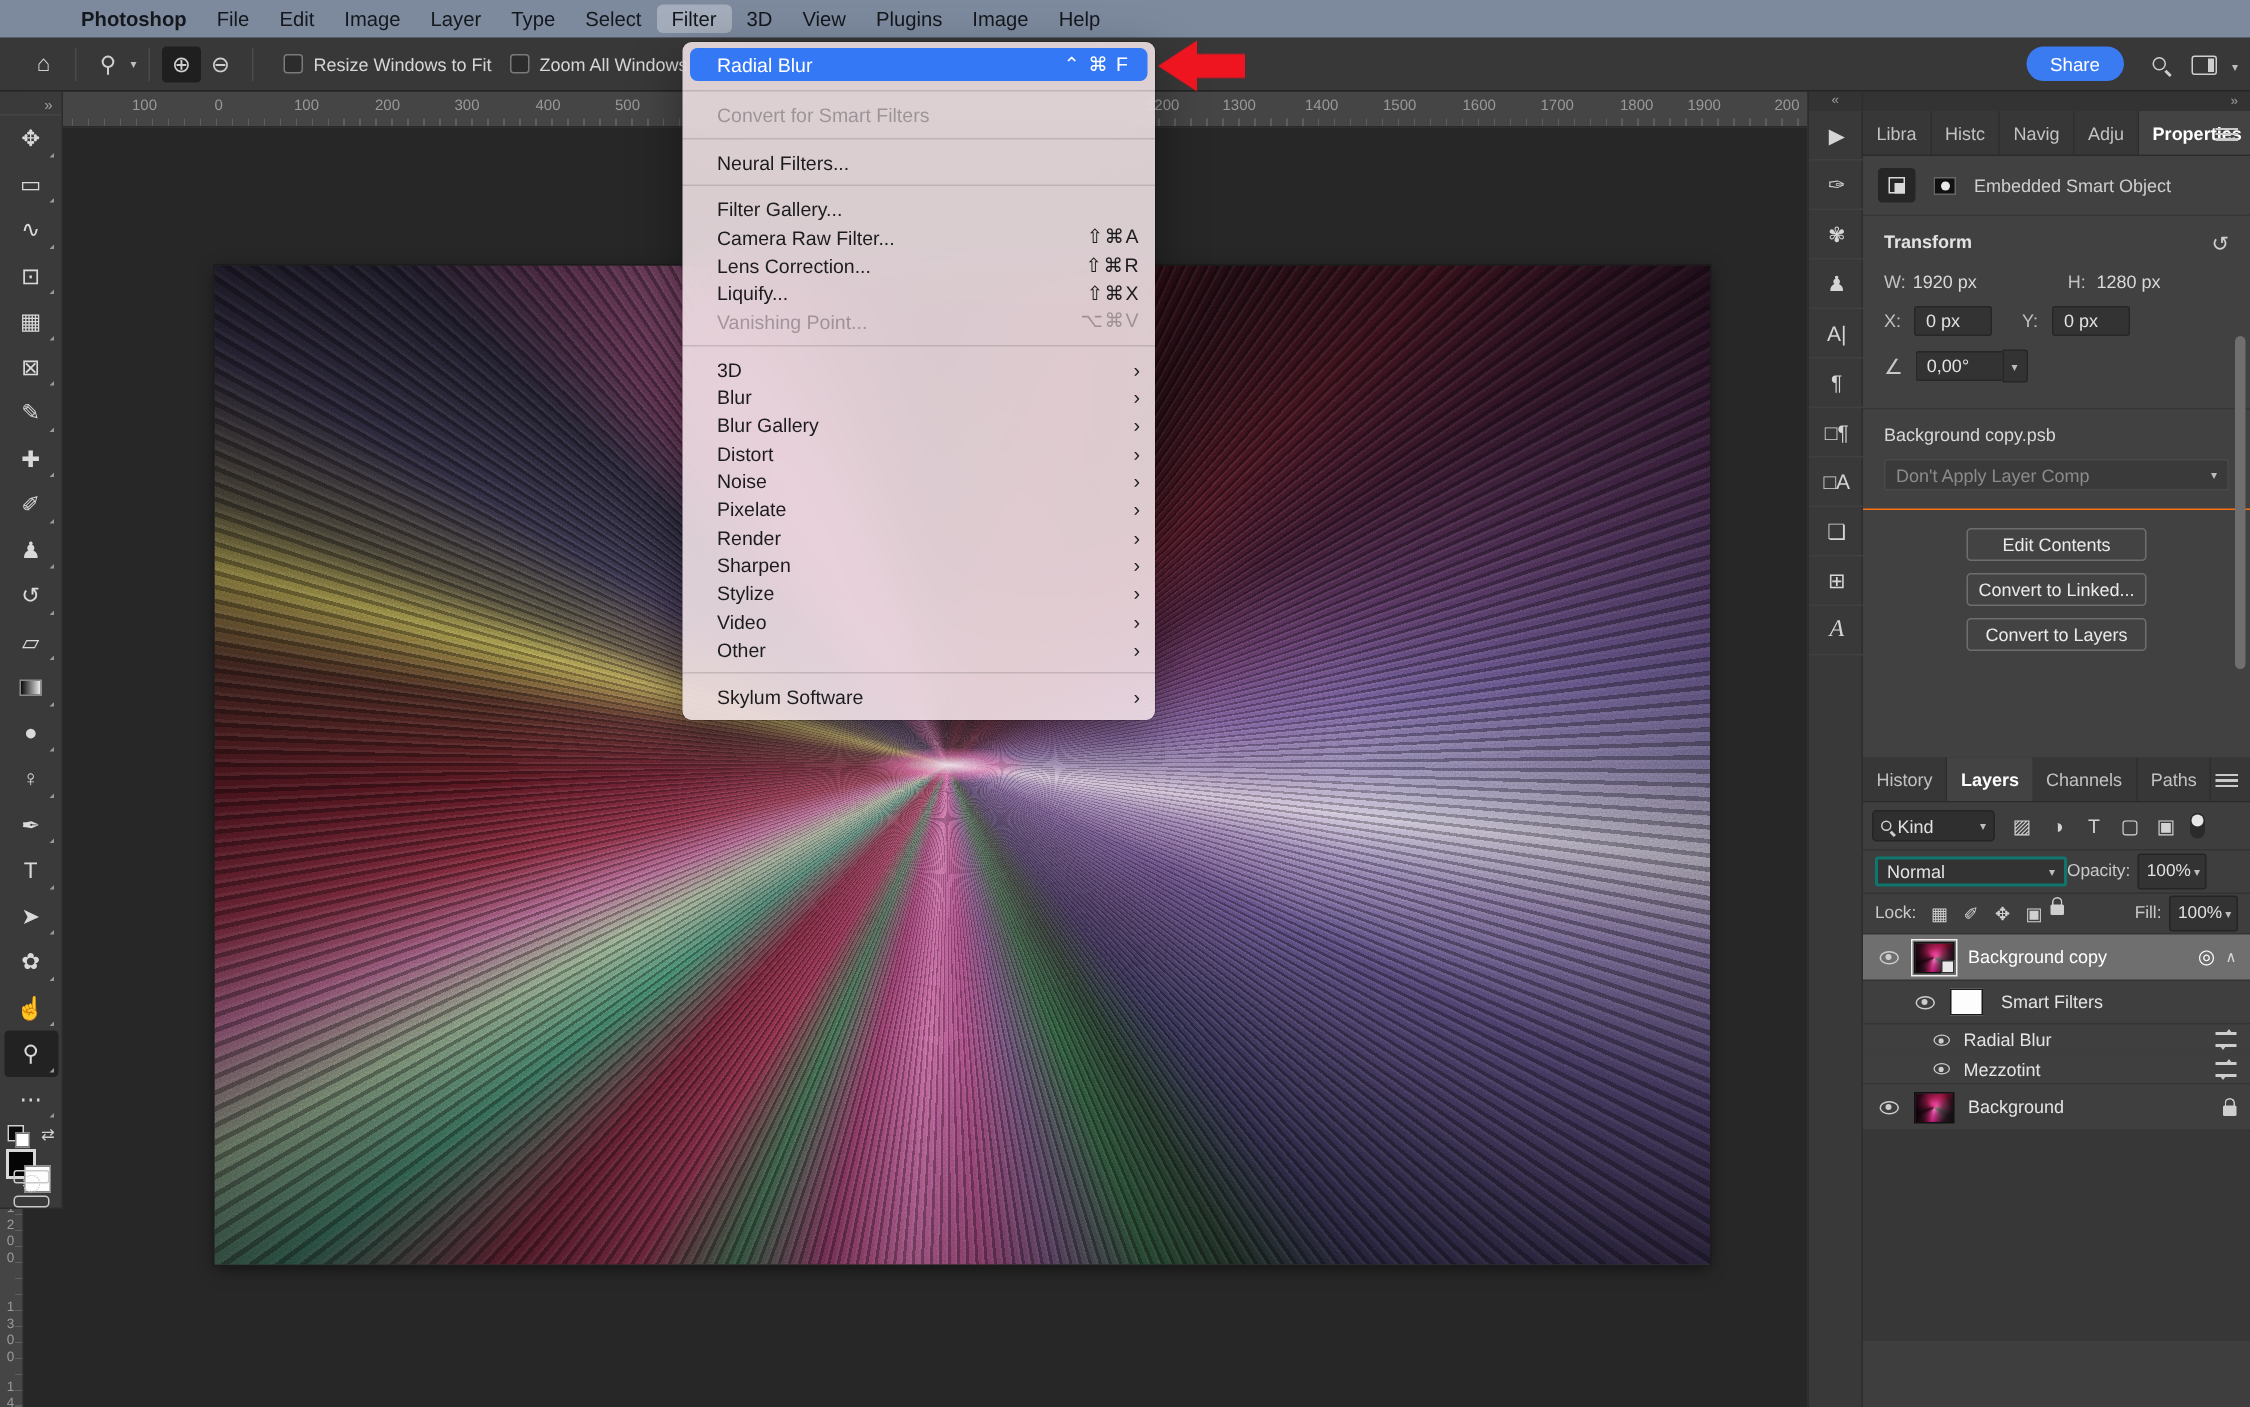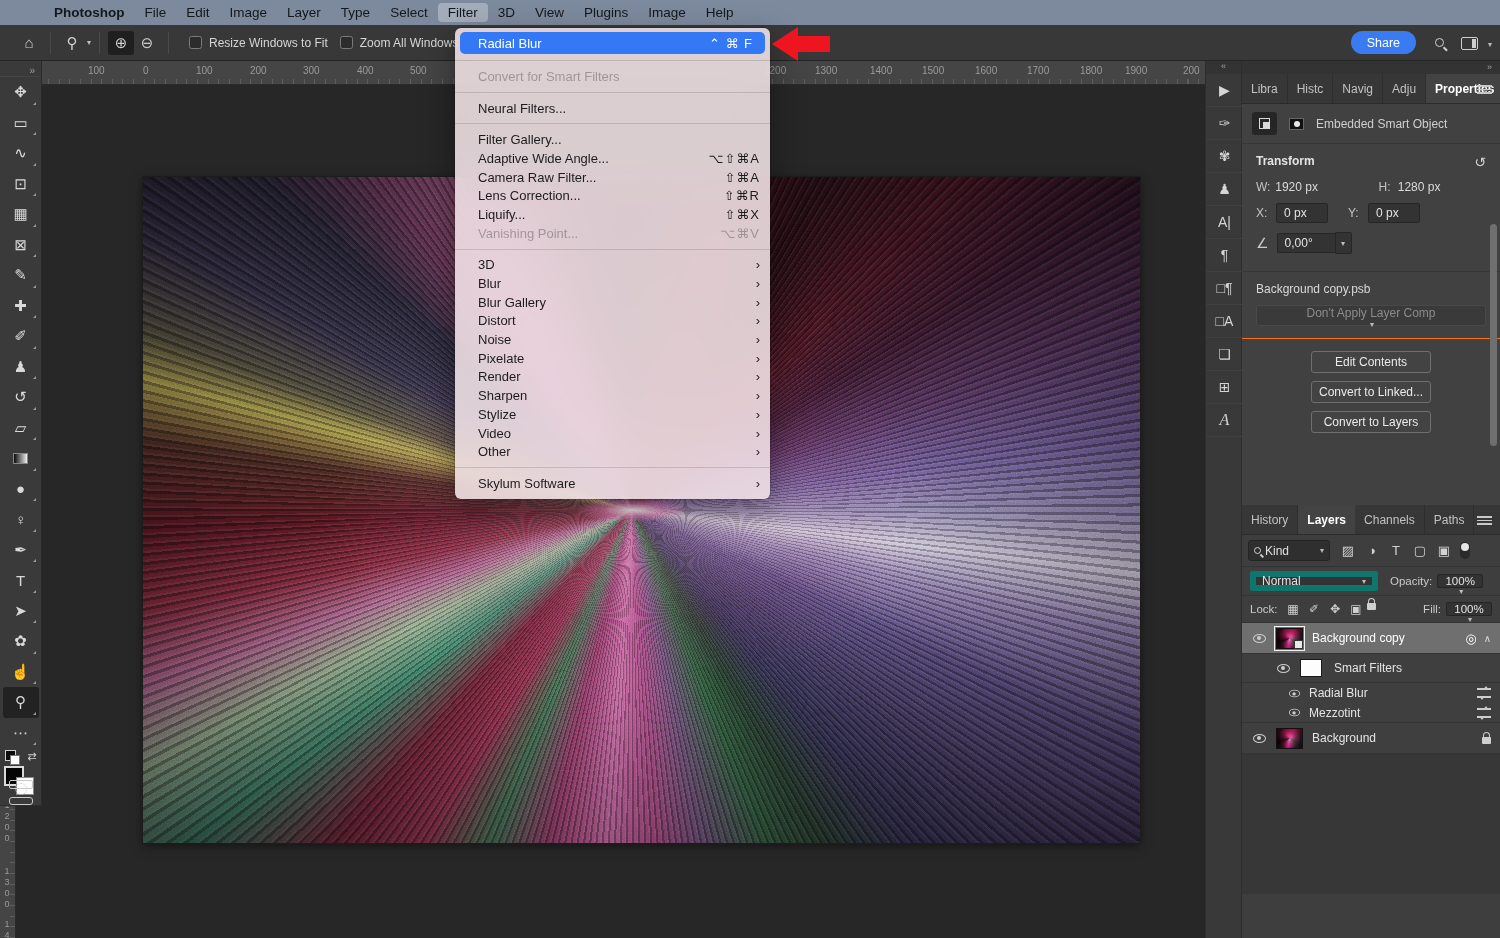--- a/index.html
+++ b/index.html
@@ -124,43 +124,43 @@
   .tr-col2{margin-left:15px;}
   .angle-box{display:flex;align-items:center;}
   .angle-glyph{font-size:14px;margin-right:8px;color:#c9c9c9;}
   .angle-input{width:58px;height:20px;background:#333;border:1px solid #262626;border-radius:2px 0 0 2px;
     display:flex;align-items:center;padding:0 7px;color:#e2e2e2;border-right:none;}
   .angle-chev{width:17px;height:22px;background:#333;border:1px solid #262626;border-left:1px solid #262626;
     border-radius:0 2px 2px 0;display:flex;align-items:center;justify-content:center;font-size:8px;color:#bdbdbd;}
   .psb-block{padding:10px 14px 12px;border-bottom:1px solid #f97316;}
   .psb-name{color:#d8d8d8;margin-bottom:9px;}
   .disabled-select{height:21px;background:#3a3a3a;border:1px solid #494949;border-radius:2px;
-    color:#8b8b8b;display:flex;align-items:center;justify-content:space-between;padding:0 7px;font-size:12px;flex-direction:column;}
+    color:#8b8b8b;display:flex;align-items:center;justify-content:space-between;padding:0 7px;font-size:12px;}
   .btn-col{padding:12px 0 0;display:flex;flex-direction:column;align-items:center;}
   .p-btn{width:120px;height:22px;margin-bottom:8px;background:#434343;border:1px solid #6e6e6e;border-radius:3px;
     color:#eaeaea;font-size:12px;display:flex;align-items:center;justify-content:center;}
   .pscroll{position:absolute;right:3px;top:120px;width:7px;height:222px;background:#6f6f6f;border-radius:4px;}
 
   
   .layers-content{background:#3e3e3e;position:relative;height:100%;}
   .lr-filter-row{display:flex;align-items:center;height:32px;padding:0 6px;border-bottom:1px solid #333;}
   .kind-select{width:82px;height:21px;background:#2f2f2f;border:1px solid #252525;border-radius:3px;
     display:flex;align-items:center;padding:0 5px;color:#e0e0e0;font-size:12px;}
   .kind-select .icn-search{width:7px;height:7px;border-width:1.3px;margin-right:4px;}
   .kind-select .icn-search::after{width:4px;left:5px;top:7px;}
   .kind-select .chev{margin-left:auto;}
   .fl-icons{display:flex;margin-left:6px;}
   .fl-icon{width:24px;height:22px;display:flex;align-items:center;justify-content:center;color:#d2d2d2;font-size:13px;}
   .pin-toggle{width:10px;height:17px;background:#2a2a2a;border-radius:5px;margin-left:4px;position:relative;}
   .pin-toggle::after{content:"";position:absolute;left:1px;top:1px;width:8px;height:8px;border-radius:50%;background:#e6e6e6;}
   .blend-row{display:flex;align-items:center;height:29px;padding:0 8px;border-bottom:1px solid #333;color:#c9c9c9;font-size:11.5px;}
-  .blend-select{width:128px;height:20px;background:#333;border:6px solid #0f766e;border-radius:2px;
-    display:flex;align-items:center;justify-content:space-between;padding:0 6px;color:#e2e2e2;font-size:12px;margin-right:12px;}
-  .val-box{width:46px;height:14px;background:#333;border:1px solid #252525;border-radius:2px;
-    display:flex;align-items:center;justify-content:space-between;padding:0 5px;color:#e2e2e2;font-size:11.5px;margin-left:5px;flex-direction:column;}
+  .blend-select{width:128px;height:20px;background:#333;border:2px solid #0f766e;border-radius:2px;
+    display:flex;align-items:center;justify-content:space-between;padding:0 6px;color:#e2e2e2;font-size:12px;margin-right:0;}
+  .val-box{width:46px;height:24px;background:#333;border:1px solid #252525;border-radius:2px;
+    display:flex;align-items:center;justify-content:space-between;padding:0 5px;color:#e2e2e2;font-size:11.5px;margin-left:5px;}
   .lock-row{display:flex;align-items:center;height:27px;padding:0 8px;border-bottom:1px solid #333;color:#c9c9c9;font-size:11.5px;}
   .lock-icons{display:flex;margin-left:5px;margin-right:auto;}
   .lk-icon{width:21px;height:20px;display:flex;align-items:center;justify-content:center;color:#cfcfcf;font-size:12px;}
   .padlock{width:9px;height:7px;background:#cfcfcf;border-radius:1px;position:relative;display:inline-block;margin-top:4px;}
   .padlock::before{content:"";position:absolute;left:1px;top:-5px;width:5px;height:5px;border:1.5px solid #cfcfcf;border-bottom:none;border-radius:4px 4px 0 0;}
   .eye{width:13px;height:9px;border:1.2px solid #cdcdcd;border-radius:50% 50%;position:relative;display:inline-block;}
   .eye::after{content:"";position:absolute;left:3.2px;top:1.8px;width:4px;height:4px;background:#cdcdcd;border-radius:50%;}
   .layer-rows{background:#3a3a3a;}
   .lrow{position:relative;display:flex;align-items:center;color:#e4e4e4;font-size:12px;}
   .lrow .eyecell{width:34px;display:flex;justify-content:center;}
@@ -616,25 +616,20 @@
       
       
     </div>
 
     <div class="mi">
       <span>Filter Gallery...</span>
       <span class="sc"></span>
 
     </div>
 
-    <div class="mi">
-      <span>Adaptive Wide Angle...</span>
-      <span class="sc">⌥⇧⌘A</span>
-
-    </div>
 
     <div class="mi">
       <span>Camera Raw Filter...</span>
       <span class="sc">⇧⌘A</span>
 
     </div>
 
     <div class="mi">
       <span>Lens Correction...</span>
       <span class="sc">⇧⌘R</span>

